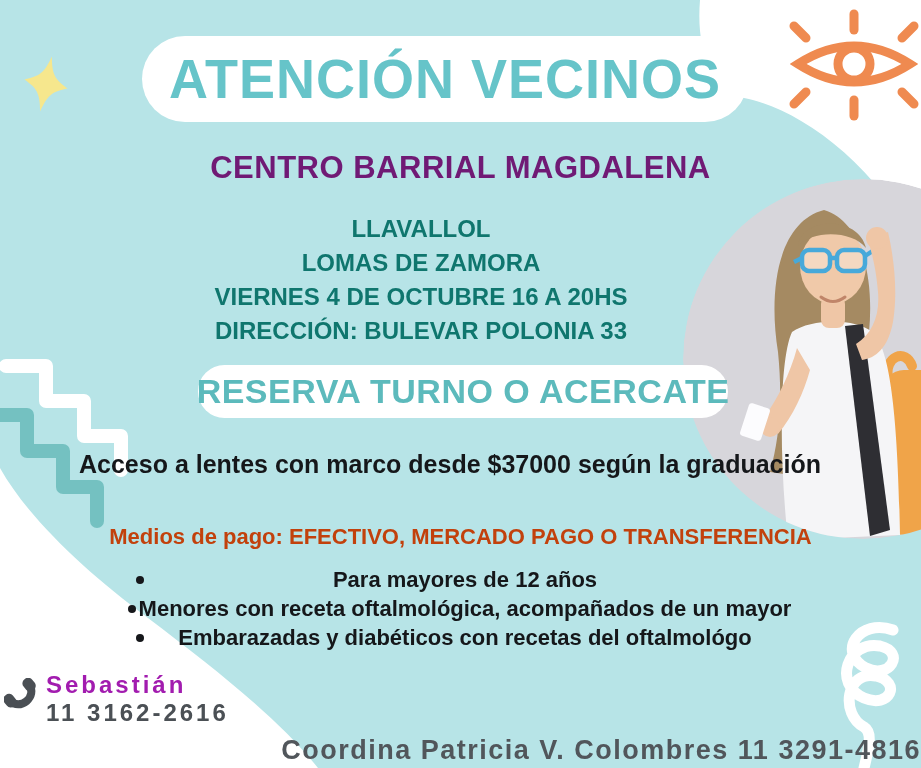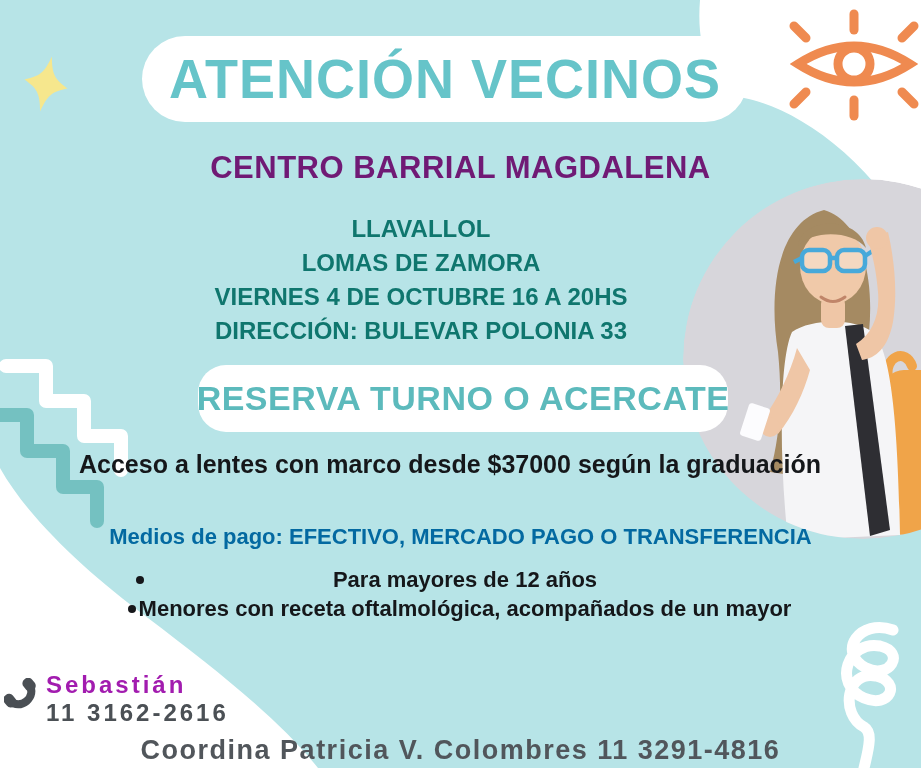--- a/index.html
+++ b/index.html
@@ -21,46 +21,46 @@
   }
   .venue{
     left:0;top:150px;width:921px;text-align:center;
     font-size:31px;font-weight:800;color:#701a75;letter-spacing:0.5px;
   }
   .details{
     left:60px;top:212px;width:722px;text-align:center;
     font-size:24px;font-weight:800;color:#0f766e;line-height:34px;
   }
   .cta-pill{
-    left:198px;top:365px;width:530px;height:67px;background:#ffffff;
+    left:198px;top:365px;width:530px;height:53px;background:#ffffff;
     border-radius:28px;display:flex;align-items:center;justify-content:center;
   }
   .cta-text{font-size:34px;font-weight:800;color:#5cbabc;letter-spacing:0.5px;}
   .pricing{
     left:55px;top:436px;width:790px;text-align:center;
     font-size:25px;font-weight:800;color:#15171a;line-height:33px;margin-top:12px;
   }
   .payment{
     left:72px;top:524px;width:777px;text-align:center;
-    font-size:22px;font-weight:800;color:#0369a1;
+    font-size:22px;font-weight:800;color:#c2410c;
   }
   .bullets{left:95px;top:565px;width:740px;}
   .bullet-row{position:relative;height:29px;text-align:center;
     font-size:22px;font-weight:800;color:#15171a;line-height:29px;}
   .dot{position:absolute;top:11px;width:8px;height:8px;border-radius:50%;background:#15171a;}
   .dot-0{left:41px;} .dot-1{left:33px;} .dot-2{left:41px;}
   .contact-name{
     left:46px;top:671px;font-size:24px;color:#a21caf;letter-spacing:3px;font-weight:600;text-align:right;
   }
   .contact-phone{
     left:46px;top:699px;font-size:24px;color:#4b5055;letter-spacing:3px;font-weight:600;
   }
   .phone-wrap{left:4px;top:678px;width:40px;height:40px;}
   .footer{
-    left:0;top:735px;width:921px;text-align:center;
+    left:0;top:735px;width:921px;text-align:right;
     font-size:27px;color:#51565b;letter-spacing:1.5px;font-weight:600;
   }
 </style>
 </head>
 <body>
 
 <div id="canvas">
 
   <svg id="bg-art" viewBox="0 0 921 768">
 
@@ -140,20 +140,24 @@
 
   <div class="abs bullets">
     <div class="bullet-row">
       <span class="dot dot-0"></span>
       <span class="nowrap">Para mayores de 12 años</span>
     </div>
     <div class="bullet-row">
       <span class="dot dot-1"></span>
       <span class="nowrap">Menores con receta oftalmológica, acompañados de un mayor</span>
     </div>
+    <div class="bullet-row">
+      <span class="dot dot-2"></span>
+      <span class="nowrap">Embarazadas y diabéticos con recetas del oftalmológo</span>
+    </div>
   </div>
 
   <div class="abs phone-wrap">
     <svg viewBox="0 0 40 40" width="40" height="40">
       <g transform="rotate(-40 20 20)">
         <path d="M8,14 A 12,10 0 0 0 32,14" stroke="#4a4f54" stroke-width="8" fill="none" stroke-linecap="round"></path>
         <rect x="2" y="6" width="11" height="14" rx="5" fill="#4a4f54"></rect>
         <rect x="27" y="6" width="11" height="14" rx="5" fill="#4a4f54"></rect>
       </g>
     </svg>

